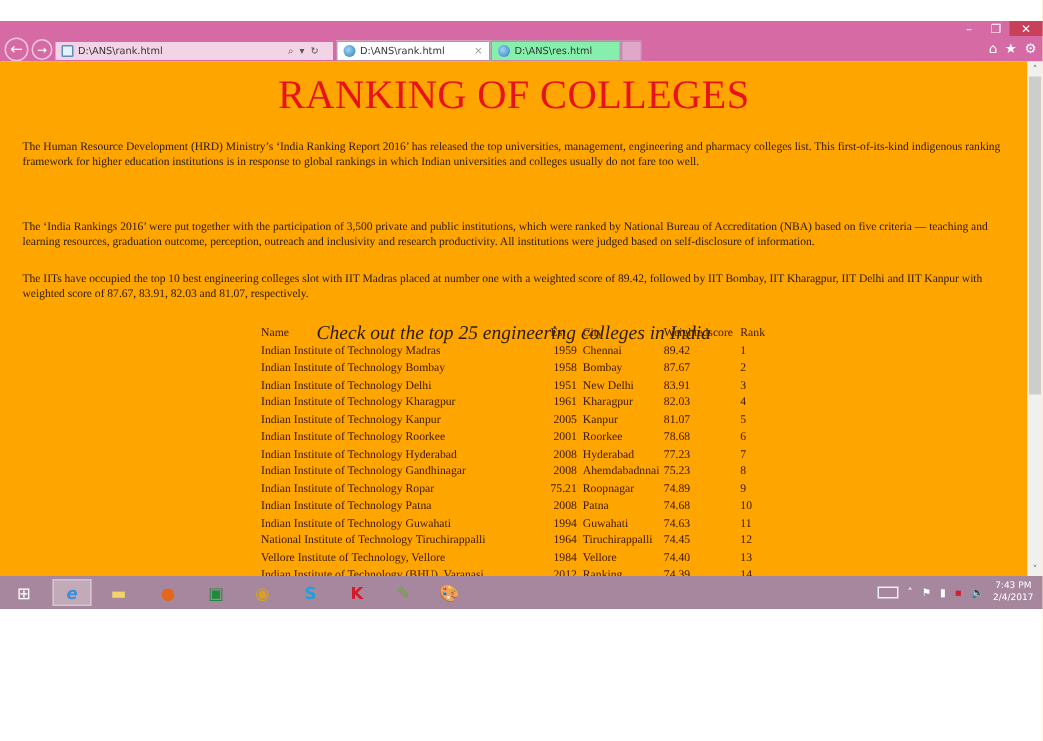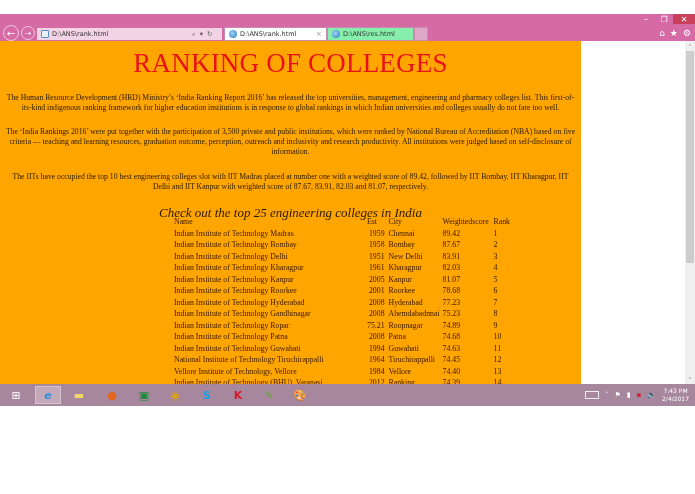--- a/index.html
+++ b/index.html
@@ -18,29 +18,29 @@
   .addr .url { flex: 1; }
   .addr .tools { width: 30px; color: #555; font-size: 6.5px; letter-spacing: 1px; }
   .tab { position: absolute; top: 13px; height: 14px; display: flex; align-items: center; font-family: "DejaVu Sans", sans-serif; font-size: 6.5px; color: #333; border: 1px solid #c88ab0; }
   .tab.active { left: 224px; width: 103px; background: #ffffff; }
   .tab.inactive { left: 327px; width: 87px; background: #86efac; }
   .tab.newtab { left: 414px; width: 14px; background: #e0a8c8; }
   .tab .e-ico { width: 8px; height: 8px; border-radius: 50%; background: radial-gradient(circle at 40% 40%, #9fd4f5, #2a7ac0); margin: 0 3px 0 4px; }
   .tab .tab-label { flex: 1; }
   .tab .tab-close { width: 10px; color: #999; font-size: 7px; }
   .right-icons { position: absolute; right: 4px; top: 14px; display: flex; gap: 5px; color: #ffffff; font-family: "DejaVu Sans", sans-serif; font-size: 9px; }
-  .content { position: absolute; left: 0; top: 27px; width: 581px; height: 343px; background: #ffa500; overflow: hidden; }
+  .content { position: absolute; left: 0; top: 27px; width: 685px; height: 343px; background: #ffa500; overflow: hidden; }
   .scrollbar { position: absolute; right: 0; top: 27px; width: 10px; height: 343px; background: #f0f0f0; }
   .scroll-up, .scroll-down { position: absolute; left: 0; width: 10px; height: 10px; font-size: 6px; color: #666; display: flex; align-items: center; justify-content: center; font-family: "DejaVu Sans", sans-serif; }
   .scroll-up { top: 0; } .scroll-down { bottom: 0; }
   .scroll-thumb { position: absolute; left: 1px; top: 10px; width: 8px; height: 212px; background: #cdcdcd; }
   h1.title { text-align: center; color: #e8121a; font-weight: normal; font-size: 27px; margin-top: 6px; height: 32px; line-height: 32px; letter-spacing: 0.2px; }
-  p.intro { text-align: center; font-size: 7.7px; color: #2a1a00; line-height: 10px; padding: 0 4px; }
+  p.intro { font-size: 7.7px; color: #2a1a00; line-height: 10px; padding: 0 15px; }
   p.p1 { margin-top: 14px; }
-  p.p2 { margin-top: 14px; }
+  p.p2 { margin-top: 33px; }
   p.p3 { margin-top: 15px; }
   h2.sub { text-align: center; font-style: italic; font-weight: normal; font-size: 13px; color: #2a1a00; margin-top: 14px; height: 14px; line-height: 14px; }
   table.colleges { position: absolute; left: 173px; top: 175px; border-collapse: collapse; font-size: 7.8px; color: #3a1800; }
   table.colleges td, table.colleges th { font-weight: normal; text-align: left; height: 11.5px; padding: 0 1px; white-space: nowrap; }
   .c-name { width: 193px; } .c-est { width: 20px; text-align: right !important; padding-right: 2px !important; } .c-city { width: 55px; padding-left: 2px !important; } .c-score { width: 51px; } .c-rank { width: 20px; text-align: left; }
   th.c-est { text-align: left !important; margin-top: 23px; }
   .taskbar { position: absolute; left: 0; top: 384px; width: 695px; height: 22px; background: #a7879e; }
   .tb-item { position: absolute; top: 2px; width: 26px; height: 18px; display: flex; align-items: center; justify-content: center; font-size: 11px; font-family: "DejaVu Sans", sans-serif; }
   .tb-item.active-app { background: #c2aab9; border: 1px solid #d5c4cf; }
   .start { left: 3px; color: #ffffff; }

